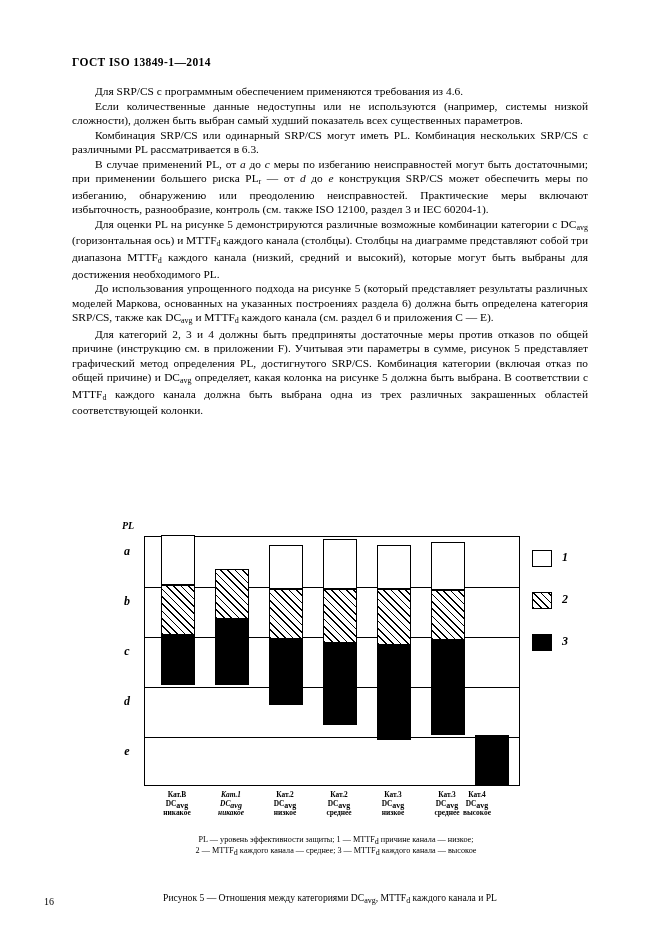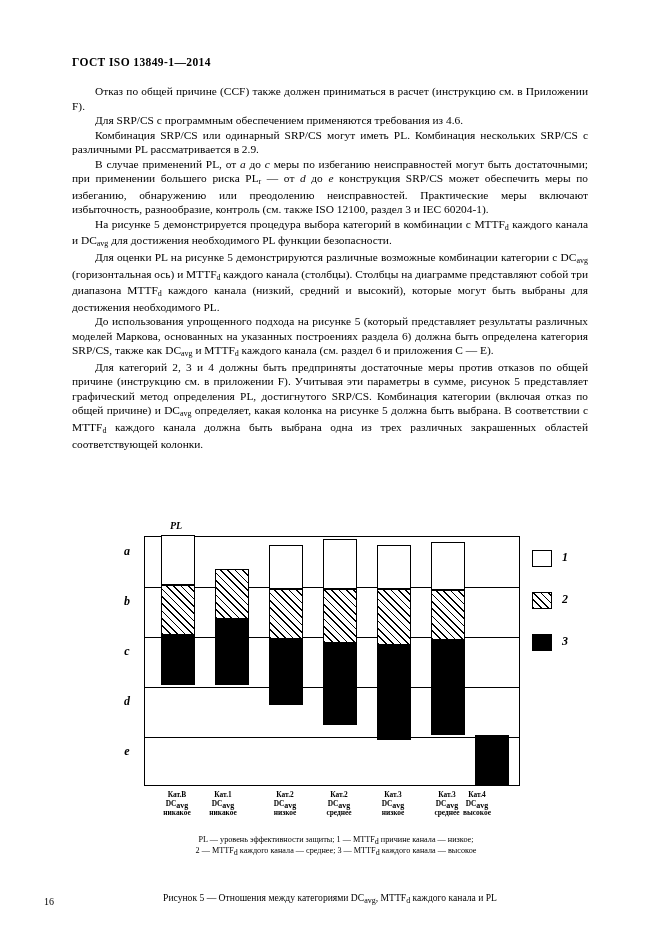--- a/index.html
+++ b/index.html
@@ -56,21 +56,20 @@
     width: 516px;
     height: 300px;
   }
   .plaxis-label {
     position: absolute;
     left: 50px;
     top: 0px;
     font-size: 10px;
     font-weight: bold;
     font-style: italic;
-    margin-left: 48px;
   }
   
   .plot {
     position: absolute;
     left: 72px;
     top: 16px;
     width: 376px;
     height: 250px;
     border: 1.6px solid #000;
     box-sizing: border-box;
@@ -182,25 +181,24 @@
   }
 </style>
 </head>
 <body>
 
 <div class="page">
 
   <div class="header">ГОСТ ISO 13849-1—2014</div>
 
   <div class="body-text">
-    <p>Отказ по общей причине (CCF) также должен приниматься в расчет (инструкцию см. в Приложении F).</p>
     <p>Для SRP/CS с программным обеспечением применяются требования из 4.6.</p>
-    <p>Комбинация SRP/CS или одинарный SRP/CS могут иметь PL. Комбинация нескольких SRP/CS с различными PL рассматривается в 2.9.</p>
+    <p>Если количественные данные недоступны или не используются (например, системы низкой сложности), должен быть выбран самый худший показатель всех существенных параметров.</p>
+    <p>Комбинация SRP/CS или одинарный SRP/CS могут иметь PL. Комбинация нескольких SRP/CS с различными PL рассматривается в 6.3.</p>
     <p>В случае применений PL, от <i>a</i> до <i>c</i> меры по избеганию неисправностей могут быть достаточными; при применении большего риска PL<sub>r</sub> — от <i>d</i> до <i>e</i> конструкция SRP/CS может обеспечить меры по избеганию, обнаружению или преодолению неисправностей. Практические меры включают избыточность, разнообразие, контроль (см. также ISO 12100, раздел 3 и IEC 60204-1).</p>
-    <p>На рисунке 5 демонстрируется процедура выбора категорий в комбинации с MTTF<sub>d</sub> каждого канала и DC<sub>avg</sub> для достижения необходимого PL функции безопасности.</p>
     <p>Для оценки PL на рисунке 5 демонстрируются различные возможные комбинации категории с DC<sub>avg</sub> (горизонтальная ось) и MTTF<sub>d</sub> каждого канала (столбцы). Столбцы на диаграмме представляют собой три диапазона MTTF<sub>d</sub> каждого канала (низкий, средний и высокий), которые могут быть выбраны для достижения необходимого PL.</p>
     <p>До использования упрощенного подхода на рисунке 5 (который представляет результаты различных моделей Маркова, основанных на указанных построениях раздела 6) должна быть определена категория SRP/CS, также как DC<sub>avg</sub> и MTTF<sub>d</sub> каждого канала (см. раздел 6 и приложения С — Е).</p>
     <p>Для категорий 2, 3 и 4 должны быть предприняты достаточные меры против отказов по общей причине (инструкцию см. в приложении F). Учитывая эти параметры в сумме, рисунок 5 представляет графический метод определения PL, достигнутого SRP/CS. Комбинация категории (включая отказ по общей причине) и DC<sub>avg</sub> определяет, какая колонка на рисунке 5 должна быть выбрана. В соответствии с MTTF<sub>d</sub> каждого канала должна быть выбрана одна из трех различных закрашенных областей соответствующей колонки.</p>
   </div>
 
   <div class="chart-area">
 
     <div class="plaxis-label">PL</div>
 
     <div class="ylabel" style="top:24px;">a</div>
@@ -254,21 +252,21 @@
         <div class="seg s3" style="bottom:0px; height:50px;"></div>
       </div>
     </div>
 
     <div class="xlabels">
       <div class="xlab" style="left:5px;">
         <span>Кат.B</span><br>
         <span>DC</span><sub>avg</sub><br>
         <span>никакое</span>
       </div>
-      <div class="xlab" style="left:51px;">
+      <div class="xlab" style="left:59px;font-style:italic;">
         <span>Кат.1</span><br>
         <span>DC</span><sub>avg</sub><br>
         <span>никакое</span>
       </div>
       <div class="xlab" style="left:113px;">
         <span>Кат.2</span><br>
         <span>DC</span><sub>avg</sub><br>
         <span>низкое</span>
       </div>
       <div class="xlab" style="left:167px;">

